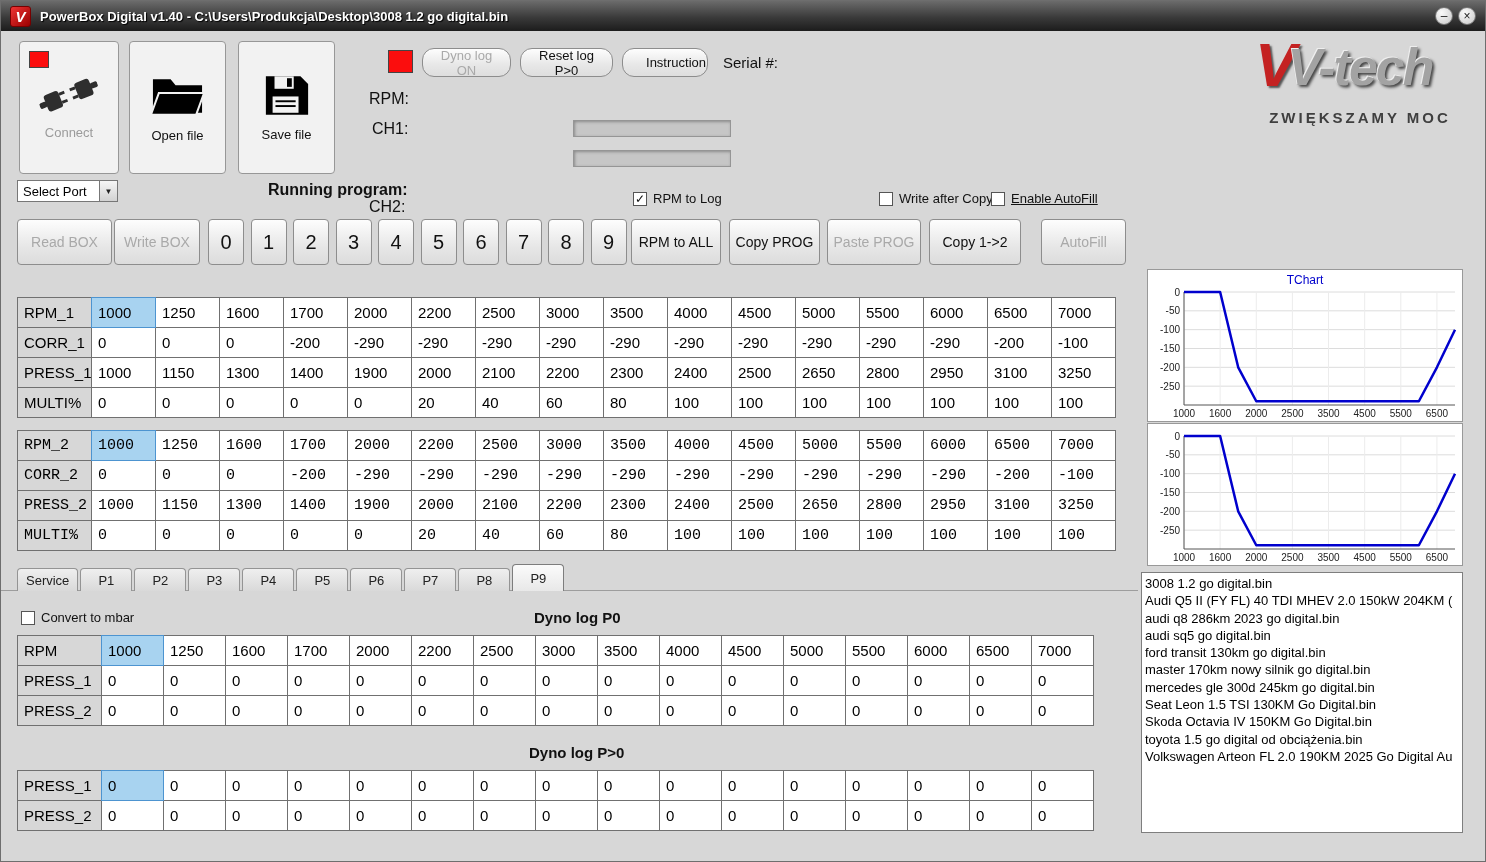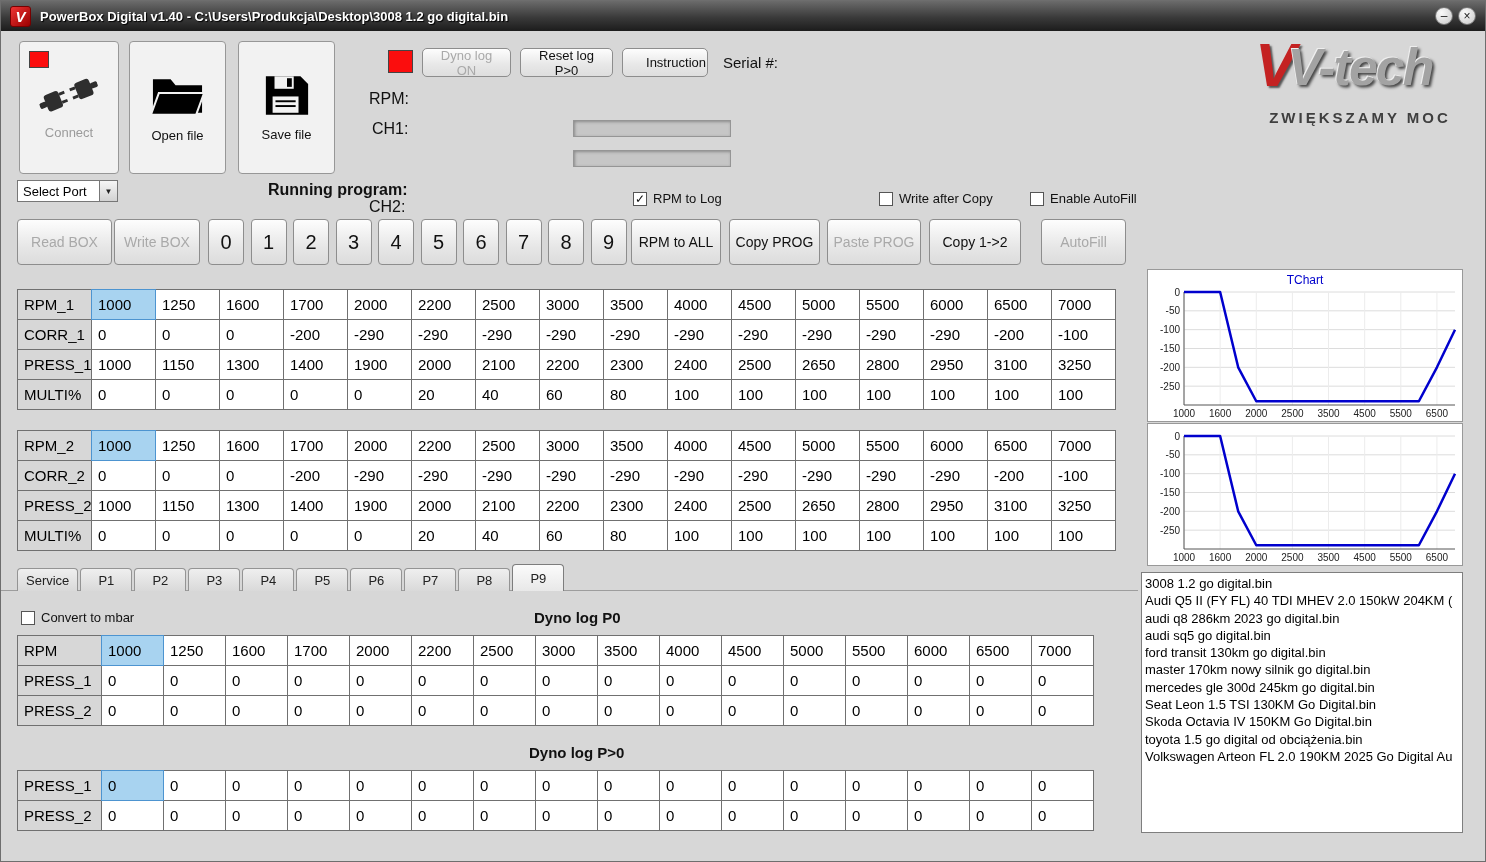--- a/index.html
+++ b/index.html
@@ -26,21 +26,21 @@
   #btn-save    { left:237px; width:97px; }
   .bigbtn .lbl { font-size:13px; color:#111; }
   #btn-connect .lbl { color:#9b9b9b; }
   .indicator { width:24px; height:21px; background:#fb0d0d; border:1px solid #444; }
   .conn-ind { position:absolute; top:9px; left:9px; width:20px; height:17px; }
   .icon-wrap { display:flex; align-items:center; justify-content:center; }
   #btn-connect .icon-wrap { transform:rotate(-22deg); }
 
   
   .sbtn { position:absolute; height:29px; background:linear-gradient(180deg,#fdfdfd,#e7e7e7 60%,#dedede);
-    border:1px solid #8d8d8d; border-radius:5px; font-size:13px; font-family:inherit; padding:0 10px;
+    border:1px solid #8d8d8d; border-radius:12px; font-size:13px; font-family:inherit; padding:0 10px;
     display:flex; align-items:center; justify-content:center; color:#111; }
   .dis { color:#a9a9a9 !important; }
   #dyno-indicator { position:absolute; left:387px; top:49px; width:25px; height:23px; }
   #btn-dynolog { left:421px; top:47px; width:89px; }
   #btn-resetlog { left:519px; top:47px; width:93px; }
   #btn-instruction { left:621px; top:47px; width:86px;padding-left:32px; }
 
   .flabel { position:absolute; font-size:16px; color:#111; }
   #serial-label { left:722px; top:53px; font-size:15px; }
   #rpm-label { left:368px; top:89px; }
@@ -67,40 +67,40 @@
   .dd-arrow { margin-left:auto; width:18px; height:100%; border-left:1px solid #777;
     background:linear-gradient(180deg,#f6f6f6,#d2d2d2); display:flex; align-items:center; justify-content:center;
     font-size:8px; color:#222; }
 
   
   .cb { position:absolute; display:flex; align-items:center; gap:6px; font-size:13px; color:#111; }
   .cbbox { width:14px; height:14px; background:#fff; border:1px solid #555; font-size:12px; line-height:1;
     display:flex; align-items:center; justify-content:center; }
   #cb-rpmtolog { left:632px; top:190px; }
   #cb-writecopy { left:878px; top:190px; }
-  #cb-autofillon { left:1029px; top:190px; }
+  #cb-autofillon { left:990px; top:190px;text-decoration:underline; }
   #cb-convert { left:20px; top:609px; }
 
   
   .abtn { position:absolute; top:218px; height:46px; background:linear-gradient(180deg,#fdfdfd,#e7e7e7 60%,#dcdcdc);
     border:1px solid #8d8d8d; border-radius:4px; font-size:14px; font-family:inherit;
     display:flex; align-items:center; justify-content:center; color:#111; }
   #btn-readbox { left:16px; width:95px; }
   #btn-writebox { left:113px; width:86px; }
   #numbtns { position:absolute; left:207px; top:218px; height:46px; display:flex; gap:6.5px; }
   #numbtns .num { position:static; top:auto; height:46px; width:36px; font-size:20px; }
   #btn-rpmtoall { left:630px; width:90px; }
   #btn-copyprog { left:728px; width:91px; }
   #btn-pasteprog { left:826px; width:94px; }
   #btn-copy12 { left:928px; width:92px; }
   #btn-autofill { left:1040px; width:85px; }
 
   
   .dtable { position:absolute; left:16px; }
-  #table1 { top:288px; } #table2 { top:429px; }
+  #table1 { top:296px; } #table2 { top:429px;font-family:Liberation Mono, monospace; }
   #dyno-p0 { top:634px; } #dyno-pgt0 { top:769px; }
   .trow { display:flex; }
   .tcell { height:31px; line-height:29px; border:1px solid #707070; margin-left:-1px; margin-top:-1px;
     background:#fff; font-size:15px; padding-left:6px; overflow:hidden; white-space:nowrap; }
   .trow:first-child .tcell { margin-top:0; }
   .tcell:first-child { margin-left:0; }
   .thead { background:#d7d7d7; }
   .maintable .thead { width:75px; } .maintable .tdata { width:65px; }
   .dynotable .thead { width:85px; } .dynotable .tdata { width:63px; }
   .tcell.selected { background:#a8d3f0; border-color:#4d94d0; position:relative; z-index:2; }

